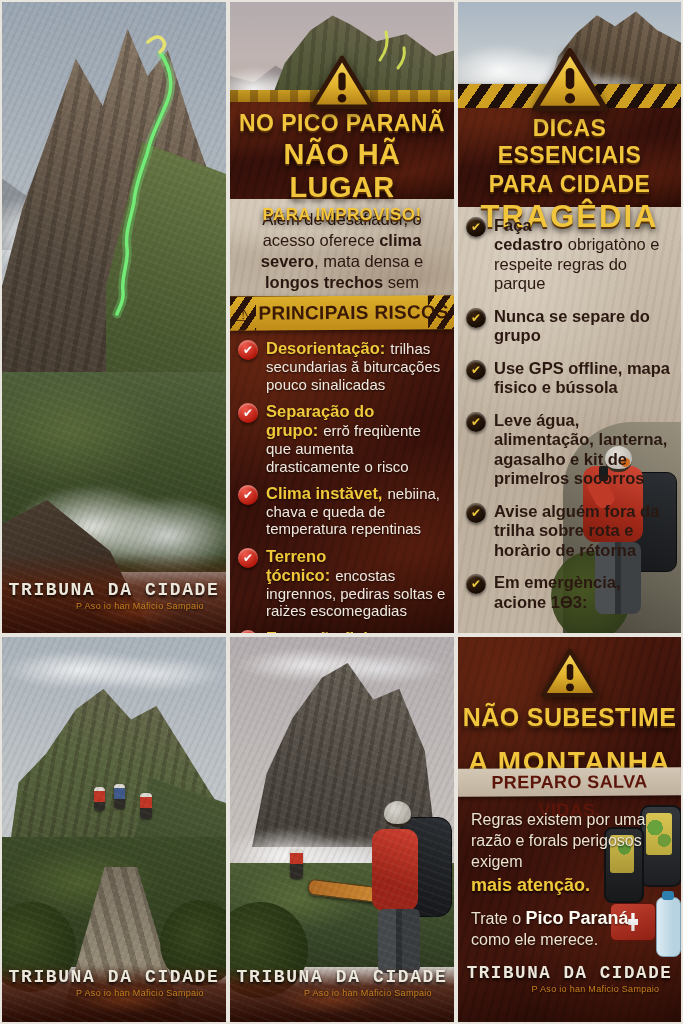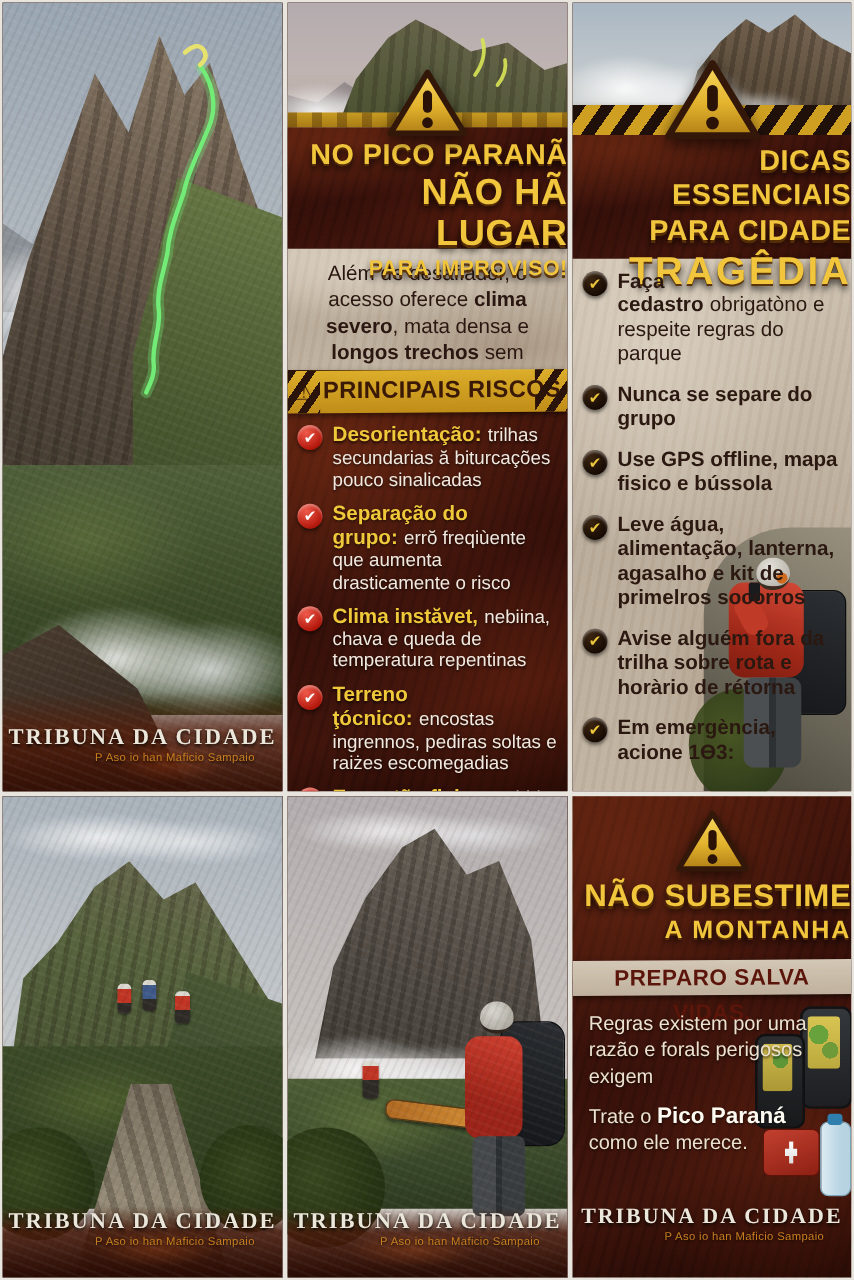--- a/index.html
+++ b/index.html
@@ -30,21 +30,21 @@
   .cloud{background:
     radial-gradient(50% 55% at 35% 50%,rgba(252,252,252,.95),rgba(252,252,252,0) 70%),
     radial-gradient(45% 50% at 68% 58%,rgba(240,242,244,.9),rgba(240,242,244,0) 72%);
     filter:blur(2px)}
   .gold-title{color:#f1c53c;font-weight:bold;letter-spacing:.4px;
     text-shadow:0 2px 0 rgba(88,48,6,.95),0 4px 6px rgba(0,0,0,.8)}
   .hazard{background:repeating-linear-gradient(125deg,#20100a 0 9px,#cf9f22 9px 19px);
     box-shadow:0 2px 5px rgba(0,0,0,.55)}
   .tri{position:absolute;left:50%;transform:translateX(-50%);z-index:6;
     filter:drop-shadow(0 4px 6px rgba(0,0,0,.6))}
-  .title-block{position:absolute;left:0;right:0;text-align:right;z-index:5}
+  .title-block{position:absolute;left:0;right:0;text-align:center;z-index:5}
   .risks-banner{position:absolute;left:0;right:0;height:34px;z-index:4;
     background:linear-gradient(180deg,#dcae2a,#c08d18);display:flex;align-items:center;justify-content:center;
     gap:7px;color:#3a1906;font-weight:bold;font-size:19px;letter-spacing:.3px;
     box-shadow:0 2px 5px rgba(0,0,0,.5);transform:rotate(-.4deg)}
   .risks-banner::before,.risks-banner::after{content:"";position:absolute;top:0;bottom:0;width:26px;
     background:repeating-linear-gradient(125deg,#2a1308 0 6px,transparent 6px 13px)}
   .risks-banner::before{left:0}.risks-banner::after{right:0}
   .banner-tri{font-family:"DejaVu Sans",sans-serif;font-size:18px;font-weight:bold}
   .list{position:absolute;display:flex;flex-direction:column;z-index:5}
   .item{display:flex;align-items:flex-start}
@@ -54,21 +54,21 @@
   .chk-red{background:radial-gradient(circle at 35% 30%,#ef5a4b,#b01408 75%);color:#fff}
   .chk-dark{background:radial-gradient(circle at 35% 30%,#3a2410,#150a03 75%);color:#ecc63c}
   .risk-text{margin:0;font-size:15px;line-height:1.16;color:#f1e9df;text-shadow:0 1px 2px rgba(0,0,0,.7)}
   .risk-text b{color:#f0c93a;font-size:16.5px;margin-right:5px}
   .tip-text{margin:0;font-size:16.5px;line-height:1.18;color:#2b1811}
   .tip-text b{margin-right:5px}
   .badge{display:inline-block;background:linear-gradient(180deg,#4a150b,#320d06);color:#f1c53c;
     font-weight:bold;font-size:17px;letter-spacing:1px;padding:5px 15px;border-radius:4px;
     transform:rotate(-.8deg);box-shadow:0 3px 5px rgba(0,0,0,.45);margin:9px 0 0 30px}
   .watermark{position:absolute;left:0;right:0;text-align:center;z-index:8}
-  .wm-title{font-family:Liberation Serif, serif;font-weight:bold;font-size:18px;letter-spacing:1.6px;
+  .wm-title{font-family:Liberation Mono, monospace;font-weight:bold;font-size:18px;letter-spacing:1.6px;
     color:#ece7db;text-shadow:0 2px 3px rgba(0,0,0,.85)}
   .wm-credit{font-size:9px;font-weight:normal;color:#c9801f;letter-spacing:.3px;margin-top:1px;
     transform:translateX(26px);text-shadow:0 1px 2px rgba(0,0,0,.7)}
   .goldband{background:repeating-linear-gradient(90deg,rgba(60,30,5,.35) 0 8px,transparent 8px 20px),
     linear-gradient(180deg,#c79b22,#a87c15)}
   .hiker{position:absolute;border-radius:4px;
     background:linear-gradient(180deg,#dcd9d0 0 4px,#c03524 4px 15px,#2e2a26 15px 100%);
     box-shadow:0 1px 2px rgba(0,0,0,.5)}
   .stone-banner{position:absolute;left:0;right:0;text-align:center;z-index:5;
     color:#5c150a;font-weight:bold;font-size:18px;letter-spacing:.4px;
@@ -267,28 +267,28 @@
   </section>
 
   <section id="p6" class="panel maroon">
     <svg class="tri" style="top:10px" width="60" height="53" viewBox="0 0 100 88">
       <path d="M50 6 L95 80 L5 80 Z" fill="url(#goldGrad)" stroke="#33180a" stroke-width="7" stroke-linejoin="round"></path>
       <rect x="44.5" y="28" width="11" height="27" rx="5.5" fill="#2a1206"></rect>
         <circle cx="50" cy="67" r="6.5" fill="#2a1206"></circle>
     </svg>
     <div class="title-block" style="top:66px">
       <div class="gold-title" style="font-size:25px">NÃO SUBESTIME</div>
-      <div class="gold-title" style="font-size:20px;letter-spacing:1.5px;margin-top:1px">A MONTANHA</div>
+      <div class="gold-title" style="font-size:28px;letter-spacing:1.5px;margin-top:14px">A MONTANHA</div>
     </div>
     <div class="stone-banner" style="top:131px;height:28px;line-height:28px">
       <span>PREPARO SALVA VIDAS.</span>
     </div>
     <div class="abs" style="left:13px;top:172px;width:188px;z-index:5">
       <p style="margin:0;font-size:16px;line-height:1.32;color:#ece2cf;text-shadow:0 1px 2px rgba(0,0,0,.7)">
-        <span>Regras existem por uma razão e forals perigosos exigem </span>
+        <span>Regras existem por uma razão e forals perigosos exigem </span><b style="display:block;color:#f0c93a;font-size:18px;margin-top:2px;text-shadow:0 2px 2px rgba(0,0,0,.8)">mais atenção.</b>
       </p>
       <p style="margin:9px 0 0;font-size:16px;line-height:1.3;color:#ece2cf;text-shadow:0 1px 2px rgba(0,0,0,.7)">
         <span>Trate o </span><b style="color:#fdfaf2;font-size:18px">Pico Paraná</b><span> como ele merece.</span>
       </p>
     </div>
     <div class="abs" style="left:140px;top:168px;width:83px;height:168px;z-index:4">
       <div class="abs" style="left:42px;top:0;width:38px;height:78px;border-radius:9px;background:linear-gradient(180deg,#34373b,#1d1f22);border:2px solid #121315">
         <div class="abs" style="left:4px;top:6px;width:26px;height:42px;border-radius:3px;background:radial-gradient(circle at 35% 35%,#67a23c 0 24%,transparent 24%),radial-gradient(circle at 70% 65%,#6f9a3a 0 20%,transparent 20%),linear-gradient(180deg,#d8c452,#bba93e)"></div>
       </div>
       <div class="abs" style="left:6px;top:22px;width:36px;height:72px;border-radius:8px;background:linear-gradient(180deg,#2b2e31,#17191b);border:2px solid #101113">

